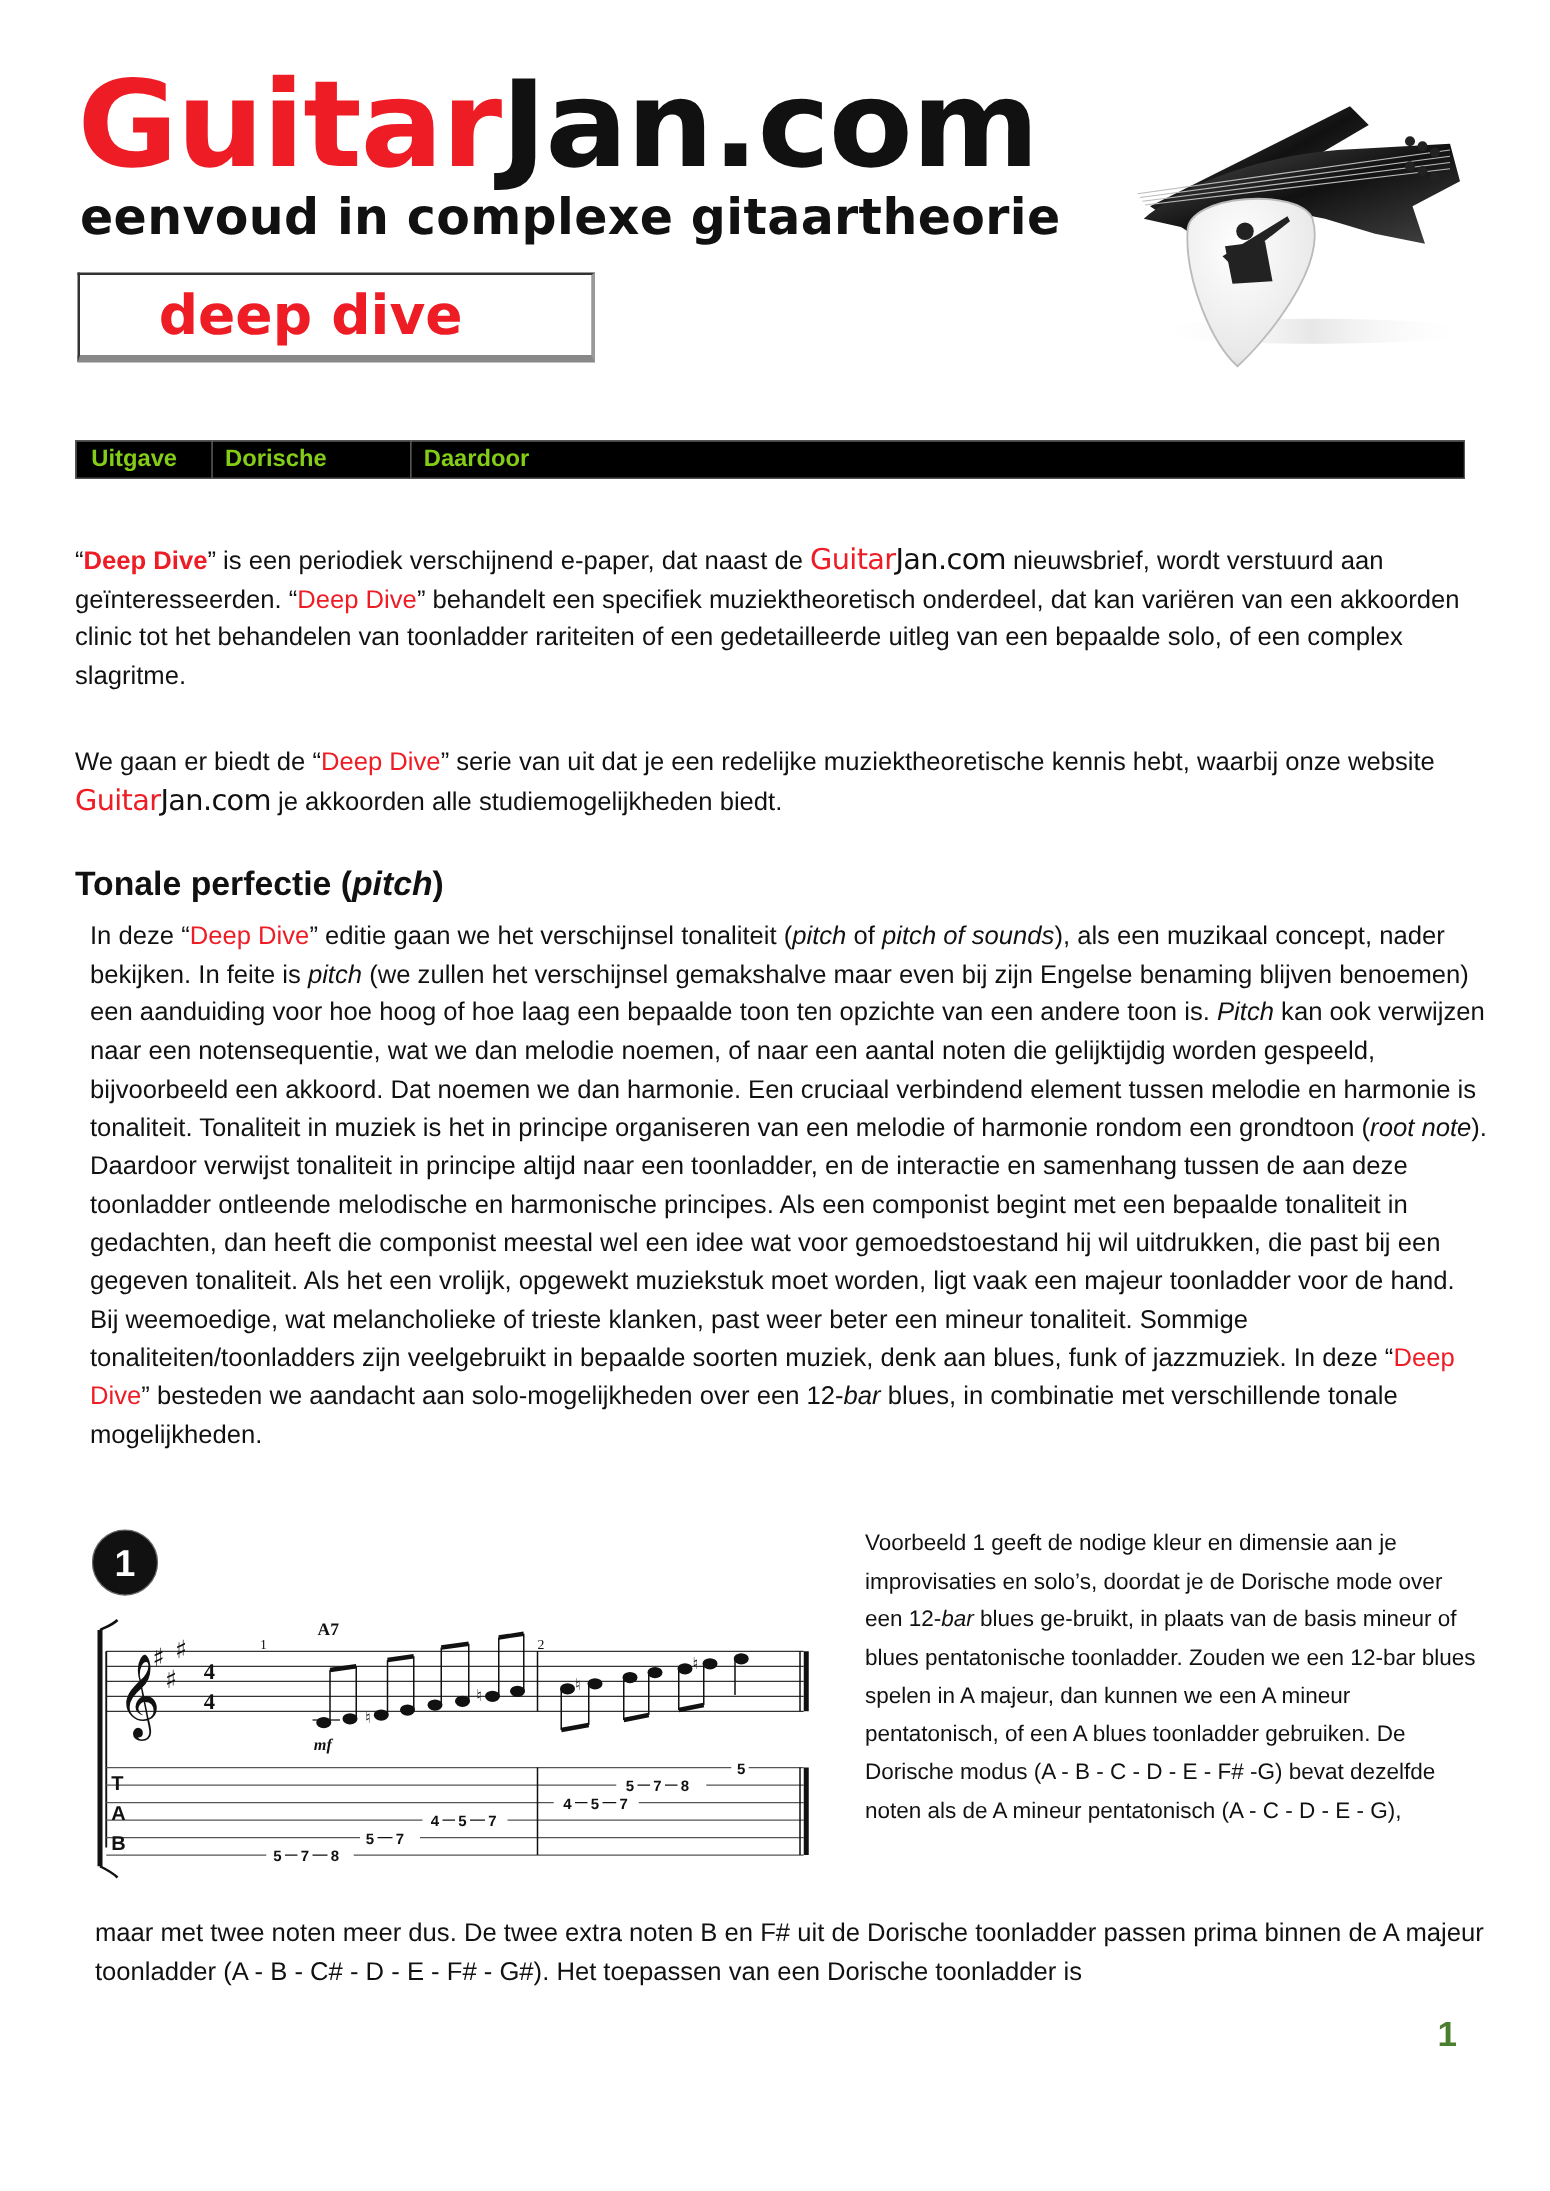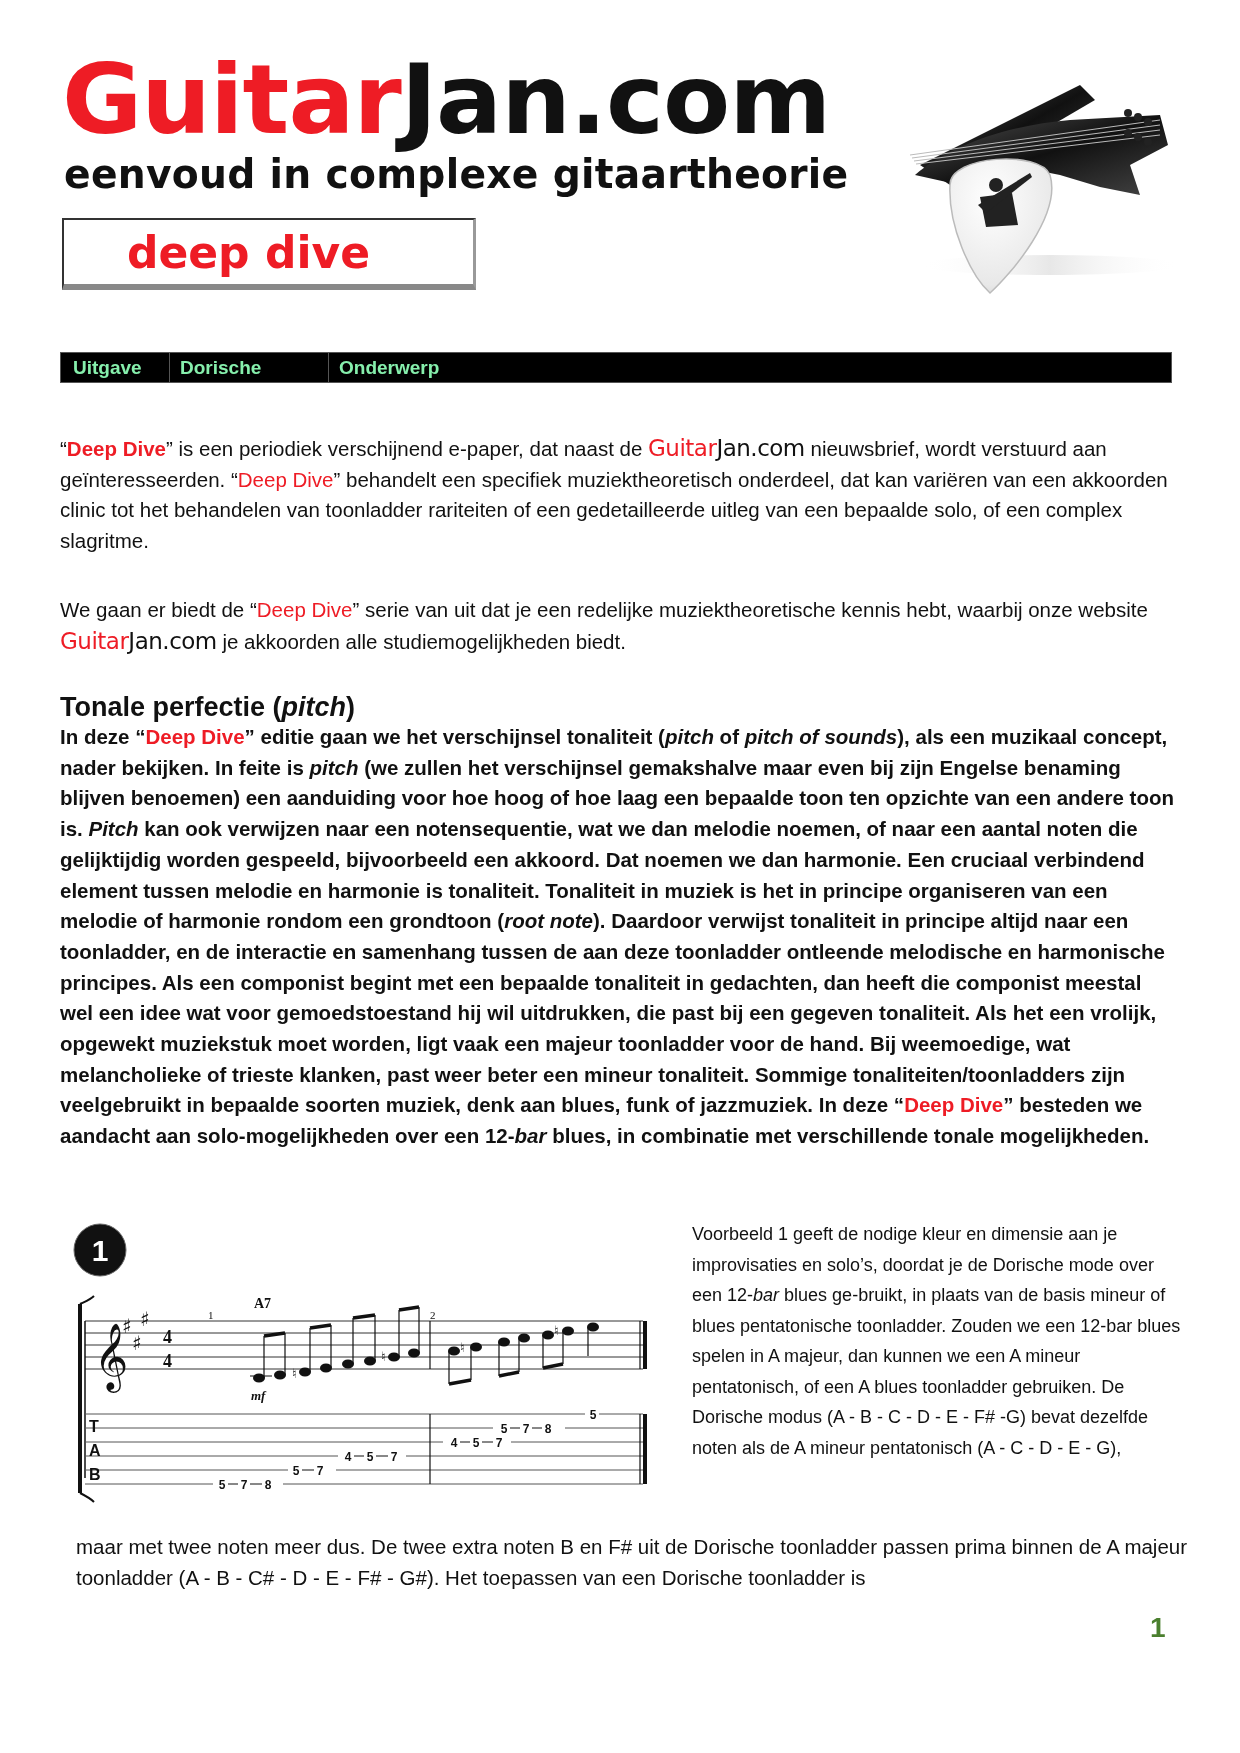--- a/index.html
+++ b/index.html
@@ -19,21 +19,21 @@
                    border: 2px solid #333; border-right-width: 3px; border-bottom-width: 6px;
                    border-bottom-color: #888; border-right-color: #999; background: #fff;
                    box-sizing: border-box; display: flex; align-items: center; justify-content: center; }
   .deep-dive-box span { color: #ee1c25; font-family: "DejaVu Sans", sans-serif; font-size: 44px;
                         font-weight: bold; margin-left: -40px; }
   .hero-art { position: absolute; left: 890px; top: 65px; width: 290px; height: 260px; }
 
   
   table.info { position: absolute; left: 60px; top: 352px; width: 1112px; border-collapse: collapse;
                font-family: "Liberation Sans", sans-serif; font-size: 19px; }
-  table.info th { background: #000; color: #86efac; text-align: left; font-weight: bold;
+  table.info th { background: #000; color: #84cc16; text-align: left; font-weight: bold;
                   height: 29px; padding: 0 0 0 10px; border: 1px solid #555; }
   table.info td { height: 29px; padding: 0 0 0 10px; border: 1px solid #333; }
   table.info th.c1 { width: 96px; padding-left: 12px; }
   table.info th.c2 { width: 148px; }
   table.info td.c1 { text-align: center; font-weight: bold; padding-left: 0; }
   table.info td.c2 { font-weight: bold; }
 
   
   .p { position: absolute; left: 60px; width: 1120px; font-size: 20.5px; line-height: 30.7px; color: #111; }
   .red { color: #ee1c25; }
@@ -100,36 +100,36 @@
     <path d="M90 132 L122 128 L128 160 L96 162 Z"></path>
     <path d="M88 140 L140 108 L142 112 L96 148 Z"></path>
   </g>
 </svg>
 
 <table class="info">
   <tbody>
       <tr>
     <th class="c1">Uitgave</th>
     <th class="c2">Dorische</th>
-    <th class="c3">Onderwerp</th>
+    <th class="c3">Daardoor</th>
   </tr>
 </tbody>
   </table>
 
 <p class="p" style="top:433px; margin:0;">
   <span>“</span><b class="red">Deep Dive</b><span>” is een periodiek verschijnend e-paper, dat naast de </span><span class="brand"><span class="g">Guitar</span><span class="j">Jan.com</span></span><span> nieuwsbrief, wordt verstuurd aan geïnteresseerden. “</span><span class="red">Deep Dive</span><span>” behandelt een specifiek muziektheoretisch onderdeel, dat kan variëren van een akkoorden clinic tot het behandelen van toonladder rariteiten of een gedetailleerde uitleg van een bepaalde solo, of een complex slagritme.</span>
 </p>
 
 <p class="p" style="top:595px; margin:0;">
   <span>We gaan er biedt de “</span><span class="red">Deep Dive</span><span>” serie van uit dat je een redelijke muziektheoretische kennis hebt, waarbij onze website </span><span class="brand"><span class="g">Guitar</span><span class="j">Jan.com</span></span><span> je akkoorden alle studiemogelijkheden biedt.</span>
 </p>
 
 <h2 class="section"><span>Tonale perfectie (</span><i>pitch</i><span>)</span></h2>
 
-<p class="p" style="top:722px; margin:0;font-weight:bold;">
+<p class="p" style="top:722px; margin:12px;">
   <span>In deze “</span><span class="red">Deep Dive</span><span>” editie gaan we het verschijnsel tonaliteit (</span><i>pitch</i><span> of </span><i>pitch of sounds</i><span>), als een muzikaal concept, nader bekijken. In feite is </span><i>pitch</i><span> (we zullen het verschijnsel gemakshalve maar even bij zijn Engelse benaming blijven benoemen) een aanduiding voor hoe hoog of hoe laag een bepaalde toon ten opzichte van een andere toon is. </span><i>Pitch</i><span> kan ook verwijzen naar een notensequentie, wat we dan melodie noemen, of naar een aantal noten die gelijktijdig worden gespeeld, bijvoorbeeld een akkoord. Dat noemen we dan harmonie. Een cruciaal verbindend element tussen melodie en harmonie is tonaliteit. Tonaliteit in muziek is het in principe organiseren van een melodie of harmonie rondom een grondtoon (</span><i>root note</i><span>). Daardoor verwijst tonaliteit in principe altijd naar een toonladder, en de interactie en samenhang tussen de aan deze toonladder ontleende melodische en harmonische principes. Als een componist begint met een bepaalde tonaliteit in gedachten, dan heeft die componist meestal wel een idee wat voor gemoedstoestand hij wil uitdrukken, die past bij een gegeven tonaliteit. Als het een vrolijk, opgewekt muziekstuk moet worden, ligt vaak een majeur toonladder voor de hand. Bij weemoedige, wat melancholieke of trieste klanken, past weer beter een mineur tonaliteit. Sommige tonaliteiten/toonladders zijn veelgebruikt in bepaalde soorten muziek, denk aan blues, funk of jazzmuziek. In deze “</span><span class="red">Deep Dive</span><span>” besteden we aandacht aan solo-mogelijkheden over een 12-</span><i>bar</i><span> blues, in combinatie met verschillende tonale mogelijkheden.</span>
 </p>
 
 <svg class="figure" viewBox="0 0 600 300">
 
   <circle cx="42" cy="32" r="26" fill="#111"></circle>
   <circle cx="42" cy="32" r="26" fill="none" stroke="#666" stroke-width="1"></circle>
   <text x="42" y="43" text-anchor="middle" font-family="Liberation Sans, sans-serif" font-weight="bold" font-size="30" fill="#fff">1</text>
 
   <path d="M22 86 L22 275" stroke="#111" stroke-width="4"></path>

